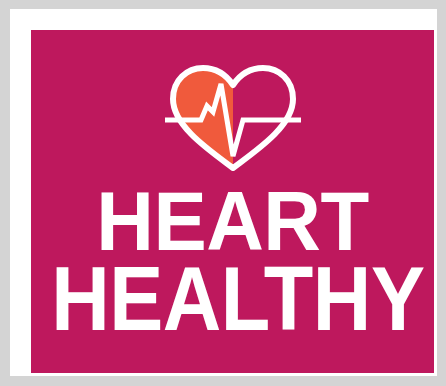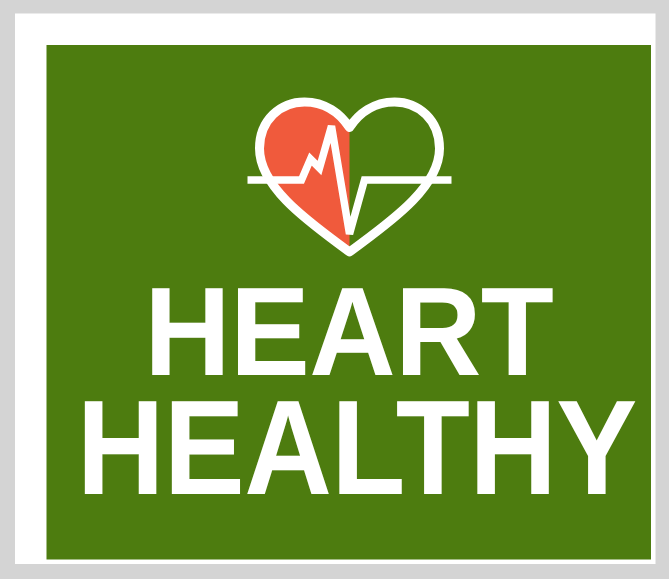--- a/index.html
+++ b/index.html
@@ -35,21 +35,21 @@
   }
 
   
   .badge-panel {
     position: absolute;
     left: 21px;
     top: 21px;
     width: 403px;
     height: 343px;
     box-sizing: border-box;
-    background: #4d7c0f;
+    background: #be185d;
     overflow: hidden;
   }
 
   
   .heart-icon-wrap {
     position: absolute;
     left: 0;
     right: 0;
     top: 30px;   
     height: 112px;

